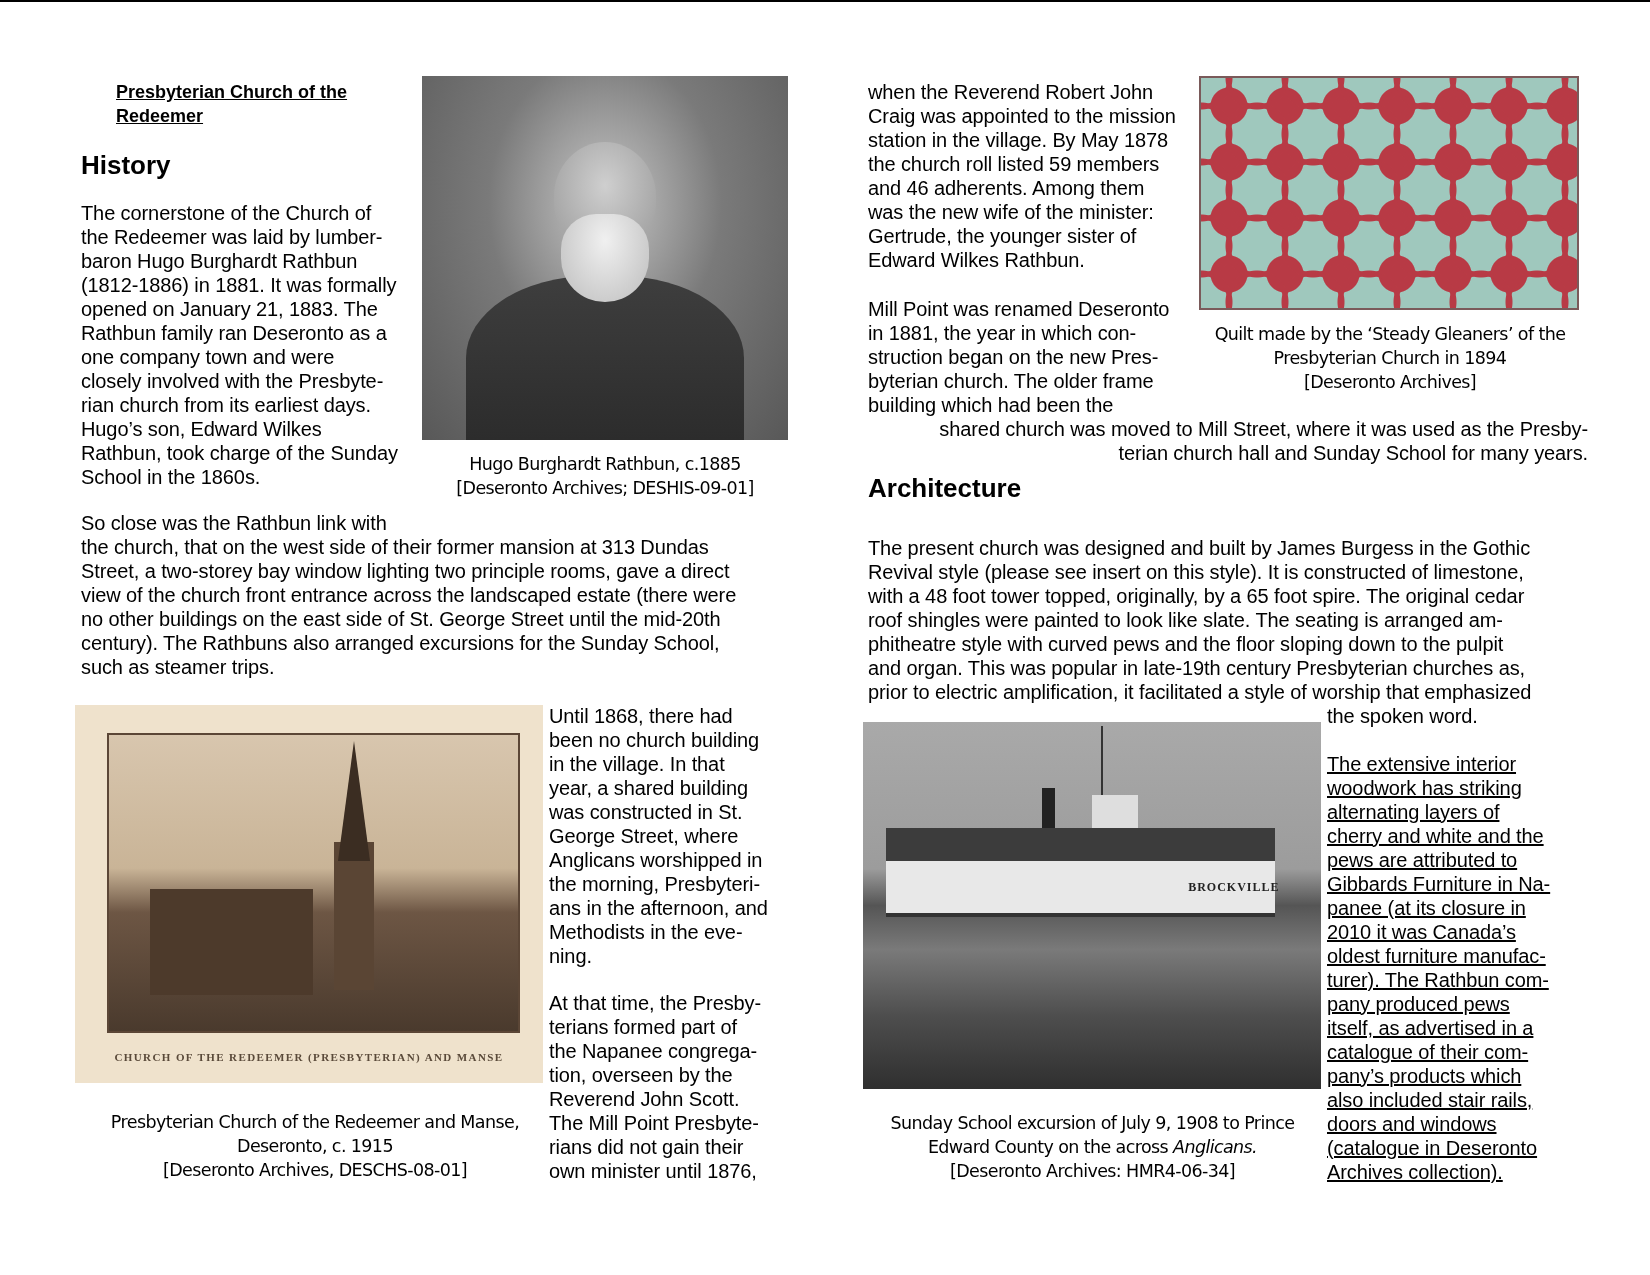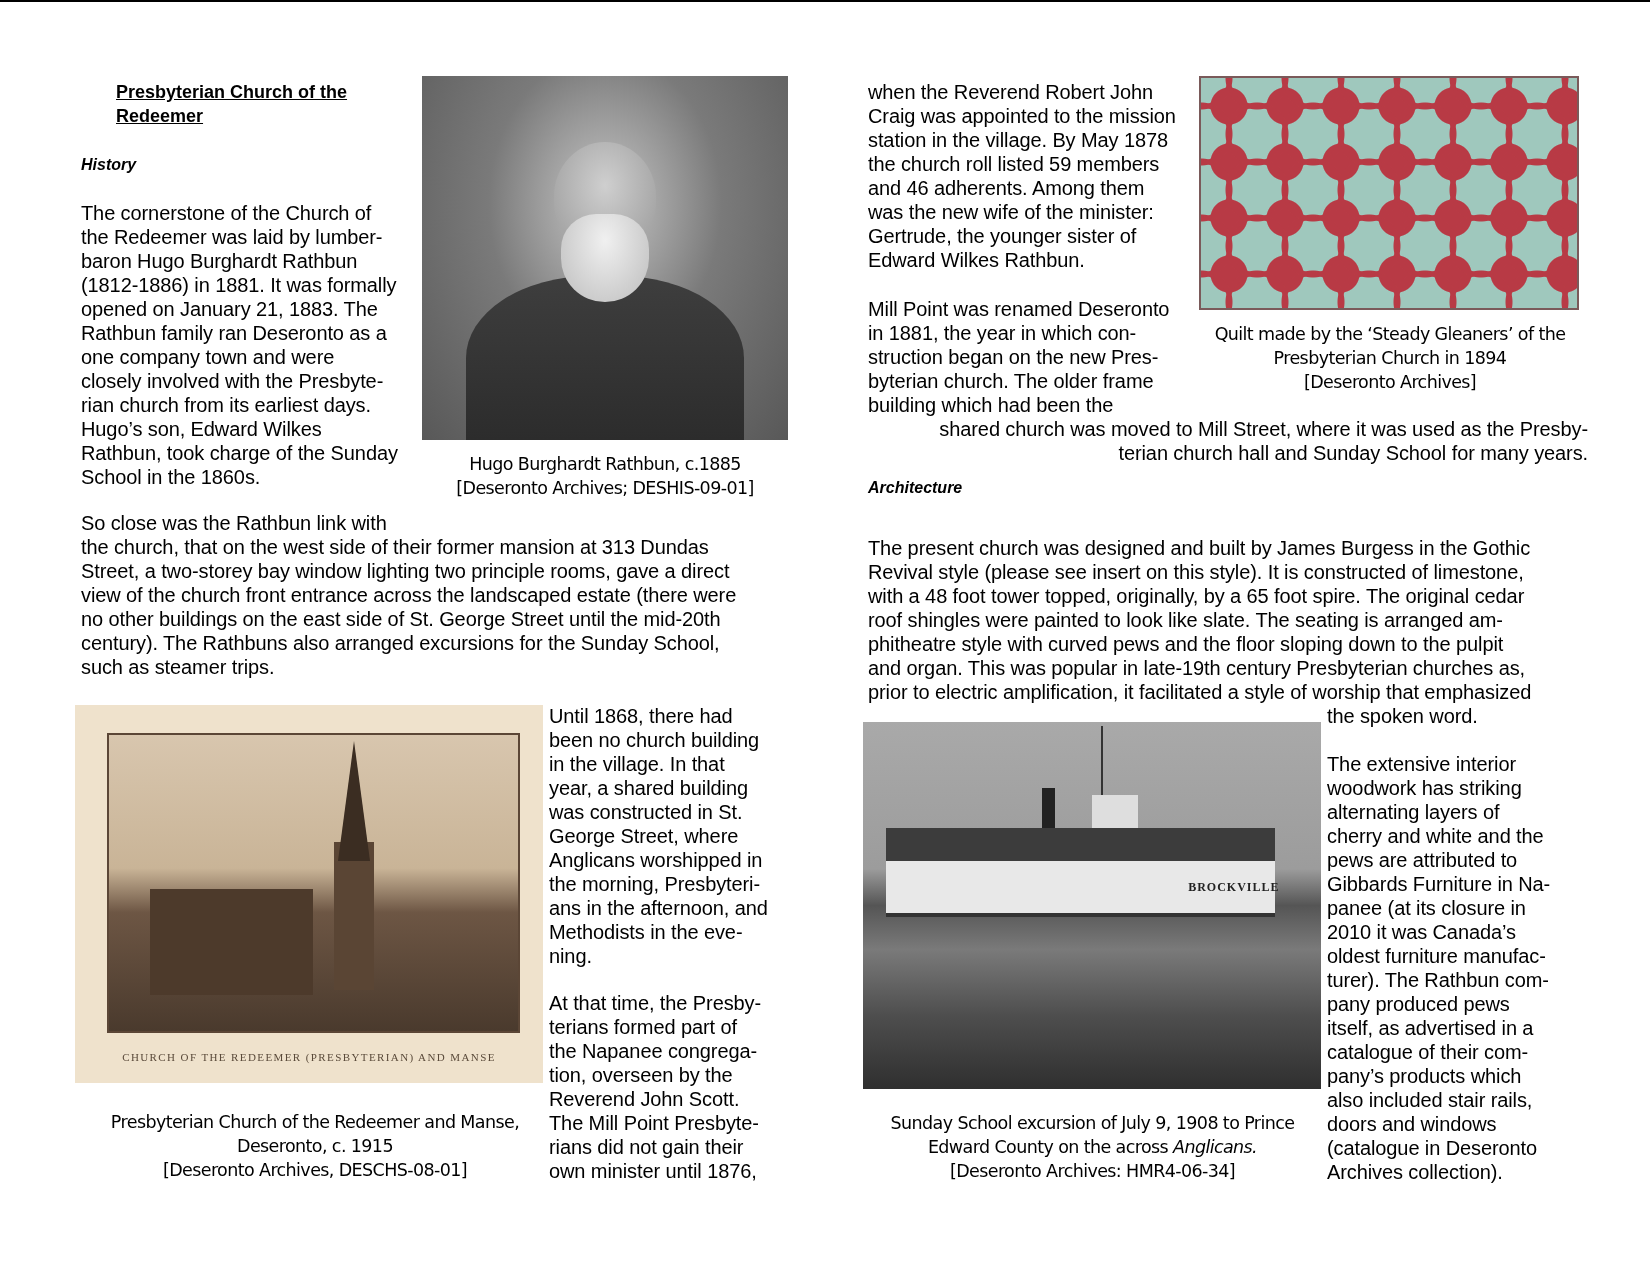--- a/index.html
+++ b/index.html
@@ -5,34 +5,34 @@
     html, body { margin: 0; padding: 0; }
     body {
       width: 1650px; height: 1275px; position: relative; overflow: hidden;
       background: #ffffff; color: #000;
       font-family: "Liberation Sans", sans-serif;
     }
     .topline { position: absolute; left: 0; top: 0; width: 1650px; height: 2px; background: #000; }
     .abs { position: absolute; }
     .body-text { font-size: 20px; line-height: 24px; white-space: pre-line; letter-spacing: -0.1px; }
     .heading-u { font-size: 18px; line-height: 24px; font-weight: bold; text-decoration: underline; margin-left: 35px; }
-    .heading-i { font-size: 16px; line-height: 24px; font-weight: bold; font-style: italic; }
+    .heading-i { font-size: 26px; line-height: 24px; font-weight: bold; }
     .caption { font-family: "DejaVu Sans", sans-serif; font-size: 17.5px; line-height: 24px; text-align: center; letter-spacing: -0.6px; }
     .caption i { font-style: italic; }
 
     
     .photo { position: absolute; overflow: hidden; }
     .portrait {
       background: radial-gradient(ellipse at 50% 35%, #d9d9d9 0%, #a8a8a8 18%, #7a7a7a 45%, #585858 100%);
     }
     .portrait .head { position: absolute; left: 36%; top: 18%; width: 28%; height: 30%; border-radius: 50% 50% 45% 45%; background: radial-gradient(ellipse at 50% 40%, #cfcfcf, #9a9a9a); }
     .portrait .beard { position: absolute; left: 38%; top: 38%; width: 24%; height: 24%; border-radius: 40% 40% 50% 50%; background: radial-gradient(ellipse at 50% 30%, #f0f0f0, #bdbdbd); }
     .portrait .coat { position: absolute; left: 12%; top: 55%; width: 76%; height: 50%; border-radius: 45% 45% 0 0; background: linear-gradient(#3e3e3e, #2a2a2a); }
 
-    .sepia-card { background: #efe2cc; }
+    .sepia-card { background: #efe2cc; font-weight: bold; }
     .sepia-card .inner {
       position: absolute; left: 32px; top: 28px; right: 23px; bottom: 50px;
       border: 2px solid #5b4636;
       background: linear-gradient(180deg, #d8c6ae 0%, #c9b497 45%, #6d5644 60%, #4a3a2d 100%);
     }
     .sepia-card .spire { position: absolute; left: 56%; top: 2%; width: 0; height: 0;
       border-left: 16px solid transparent; border-right: 16px solid transparent; border-bottom: 120px solid #3b2d22; }
     .sepia-card .tower { position: absolute; left: calc(56% - 4px); top: 36%; width: 40px; height: 50%; background: #5a4534; }
     .sepia-card .house { position: absolute; left: 10%; top: 52%; width: 40%; height: 36%; background: #4d3a2b; }
     .sepia-card .card-caption {
@@ -181,21 +181,21 @@
   <div class="deck"></div>
   <div class="hull"></div>
   <div class="name">BROCKVILLE</div>
 </div>
 <div class="abs caption" style="left:860px; top:1111px; width:465px;">
   <div>Sunday School excursion of July 9, 1908 to Prince</div>
   <div><span>Edward County on the across </span><i>Anglicans.</i></div>
   <div>[Deseronto Archives: HMR4-06-34]</div>
 </div>
 
-<div class="abs body-text" style="left:1327px; top:752px; width:260px;">The extensive interior
+<div class="abs body-text" style="left:1327px; top:752px; width:260px;text-decoration:underline;">The extensive interior
 woodwork has striking
 alternating layers of
 cherry and white and the
 pews are attributed to
 Gibbards Furniture in Na-
 panee (at its closure in
 2010 it was Canada’s
 oldest furniture manufac-
 turer).  The Rathbun com-
 pany  produced pews

